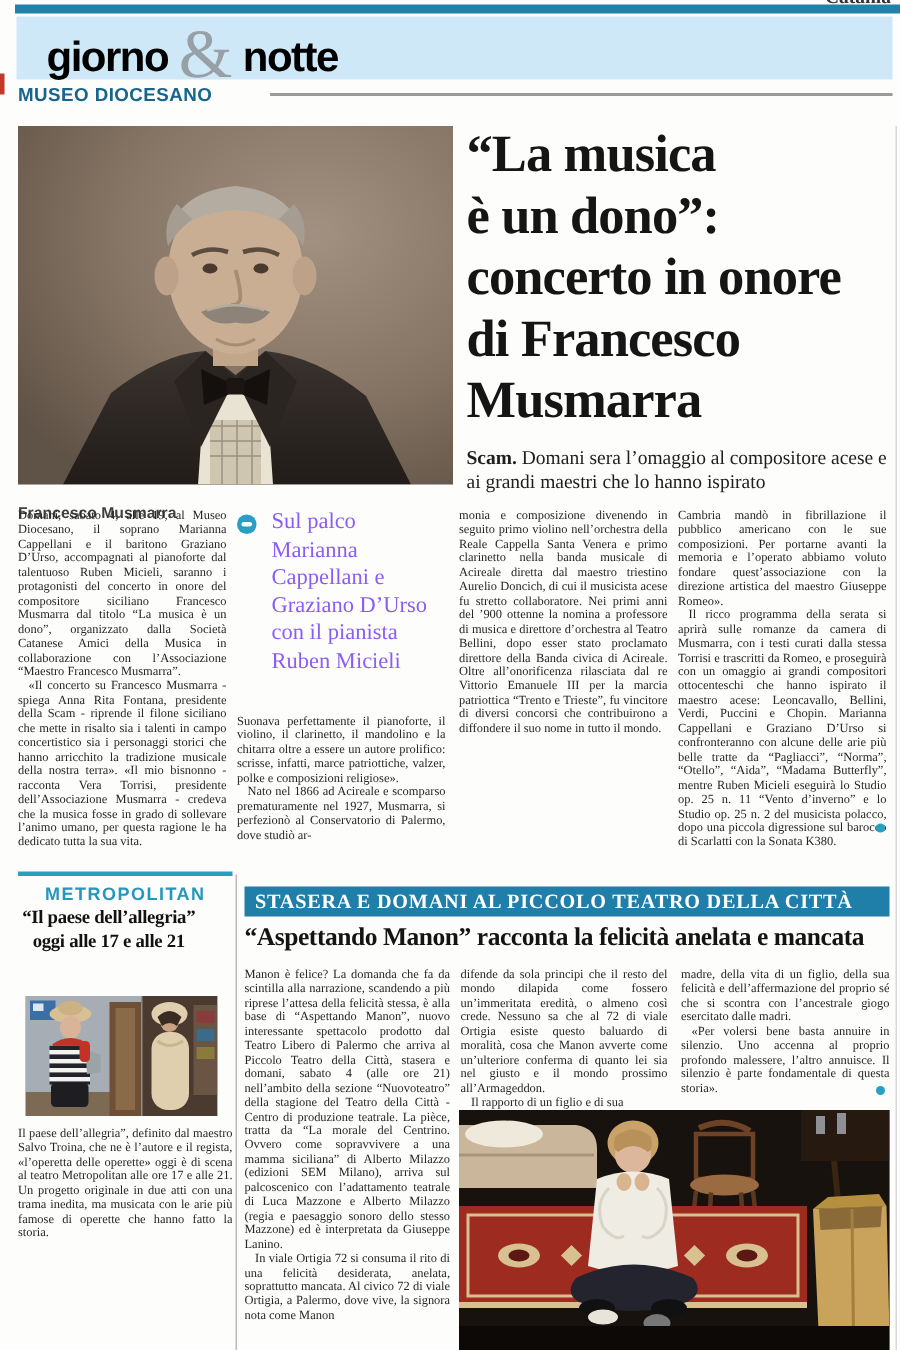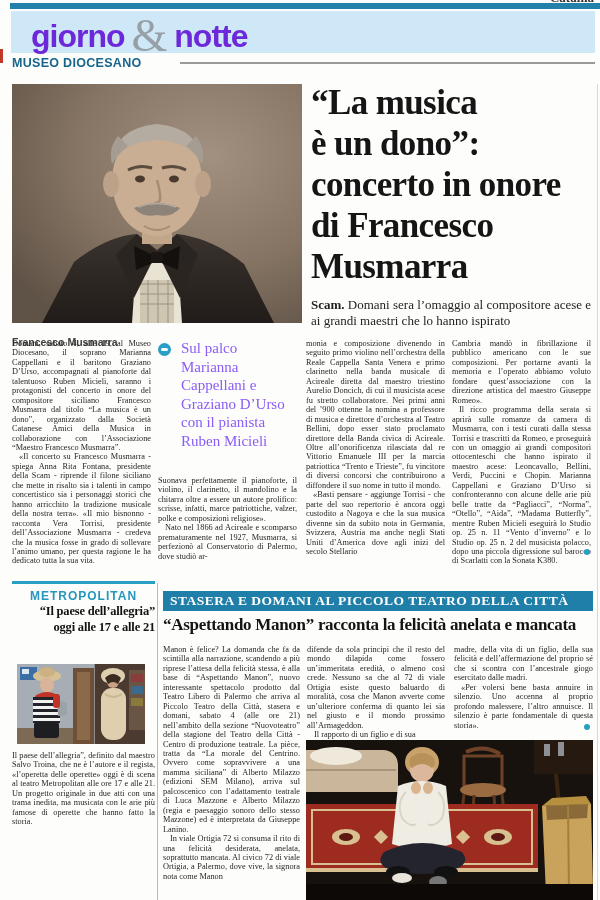--- a/index.html
+++ b/index.html
@@ -5,21 +5,21 @@
   html,body{margin:0;padding:0;background:#e9e9e7;}
   .page{position:relative;width:600px;height:900px;background:#fdfdfb;overflow:hidden;
         font-family:"Liberation Serif",serif;}
   .abs{position:absolute;}
 
   
   .edition{right:6px;top:-10px;font:700 13px "Liberation Serif",serif;color:#333;}
   .topbar{left:10px;top:3px;width:590px;height:6px;background:#2181aa;}
   .band{left:11px;top:11px;width:584px;height:42px;background:#cfe8f7;}
   .mast{left:20px;top:0;line-height:42px;white-space:nowrap;font-family:"Liberation Sans",sans-serif;}
-  .mast .w{font-weight:700;font-size:32px;letter-spacing:-1px;color:#6d28d9;}
+  .mast .w{font-weight:700;font-size:28px;letter-spacing:-1px;color:#000000;}
   .mast .amp{font-family:"Liberation Serif",serif;font-weight:400;font-size:46px;color:#97a0a6;
              position:relative;top:4px;margin:0 7px;}
   .redtick{left:0;top:49px;width:3px;height:14px;background:#c0392b;}
 
   
   .kicker{left:12px;top:56px;font:700 12.5px "Liberation Sans",sans-serif;color:#17658d;letter-spacing:.3px;}
   .kickrule{left:180px;top:62px;width:415px;height:2px;background:#9a9a9a;}
 
   
   .portrait{left:12px;top:84px;width:290px;height:239px;overflow:hidden;background:#7a6a5c;}
@@ -39,21 +39,21 @@
              font:15px/18.5px "Liberation Serif",serif;color:#8b5cf6;}
   .pq-icon{position:absolute;left:0;top:4px;width:13px;height:13px;border-radius:50%;background:#2a9fc4;}
   .pq-icon::after{content:"";position:absolute;left:3px;top:5px;width:7px;height:3px;border-radius:2px;background:#fff;}
 
   .enddot{width:6px;height:6px;border-radius:50%;background:#2a9fc4;}
 
   
   .metrorule{left:12px;top:581px;width:143px;height:3px;background:#2a9fc4;}
   .metrolabel{left:12px;top:589px;width:143px;text-align:center;
               font:800 12px "Liberation Sans",sans-serif;color:#2596be;letter-spacing:1px;}
-  .metrohead{left:12px;top:604px;width:143px;text-align:right;}
+  .metrohead{left:1px;top:604px;width:143px;text-align:center;}
   .metrohead div{font:700 12.5px/15.5px "Liberation Serif",serif;letter-spacing:-.2px;color:#121212;}
   .metrophoto{left:17px;top:664px;width:128px;height:80px;overflow:hidden;background:#8d8d8d;}
   .metrobody{left:12px;top:751px;width:143px;height:149px;overflow:hidden;}
 
   .vrule{left:157px;top:583px;width:1px;height:317px;background:#b9b9b9;}
   .pagerule{left:597px;top:84px;width:1px;height:816px;background:#d8d8d8;}
 
   
   .banner{left:163px;top:591px;width:430px;height:20px;background:#1f7fa9;
           font:700 13.5px/20px "Liberation Serif",serif;color:#ffffff;letter-spacing:.5px;padding-left:7px;box-sizing:border-box;white-space:nowrap;}
@@ -155,21 +155,20 @@
     <div class="col g2">
       <div class="pullquote">
         <span class="pq-icon"></span>
         <span>Sul palco Marianna Cappellani e Graziano D’Urso con il pianista Ruben Micieli</span>
       </div>
       <p>Suonava perfettamente il pianoforte, il violino, il clarinetto, il mandolino e la chitarra oltre a essere un autore prolifico: scrisse, infatti, marce patriottiche, valzer, polke e composizioni religiose».</p>
       <p class="ind">Nato nel 1866 ad Acireale e scomparso prematuramente nel 1927, Musmarra, si perfezionò al Conservatorio di Palermo, dove studiò ar-</p>
     </div>
     <div class="col g3">
       <p>monia e composizione divenendo in seguito primo violino nell’orchestra della Reale Cappella Santa Venera e primo clarinetto nella banda musicale di Acireale diretta dal maestro triestino Aurelio Doncich, di cui il musicista acese fu stretto collaboratore. Nei primi anni del ’900 ottenne la nomina a professore di musica e direttore d’orchestra al Teatro Bellini, dopo esser stato proclamato direttore della Banda civica di Acireale. Oltre all’onorificenza rilasciata dal re Vittorio Emanuele III per la marcia patriottica “Trento e Trieste”, fu vincitore di diversi concorsi che contribuirono a diffondere il suo nome in tutto il mondo.</p>
-      <p class="ind">«Basti pensare - aggiunge Torrisi - che parte del suo repertorio è ancora oggi custodito a Nagoya e che la sua musica divenne sin da subito nota in Germania, Svizzera, Austria ma anche negli Stati Uniti d’America dove agli inizi del secolo Stellario</p>
     </div>
     <div class="col">
       <p>Cambria mandò in fibrillazione il pubblico americano con le sue composizioni. Per portarne avanti la memoria e l’operato abbiamo voluto fondare quest’associazione con la direzione artistica del maestro Giuseppe Romeo».</p>
       <p class="ind">Il ricco programma della serata si aprirà sulle romanze da camera di Musmarra, con i testi curati dalla stessa Torrisi e trascritti da Romeo, e proseguirà con un omaggio ai grandi compositori ottocenteschi che hanno ispirato il maestro acese: Leoncavallo, Bellini, Verdi, Puccini e Chopin. Marianna Cappellani e Graziano D’Urso si confronteranno con alcune delle arie più belle tratte da “Pagliacci”, “Norma”, “Otello”, “Aida”, “Madama Butterfly”, mentre Ruben Micieli eseguirà lo Studio op. 25 n. 11 “Vento d’inverno” e lo Studio op. 25 n. 2 del musicista polacco, dopo una piccola digressione sul barocco di Scarlatti con la Sonata K380.</p>
     </div>
   </div>
   <div class="abs enddot dot-top"></div>
 
   <div class="abs metrorule"></div>
   <div class="abs metrolabel">METROPOLITAN</div>

